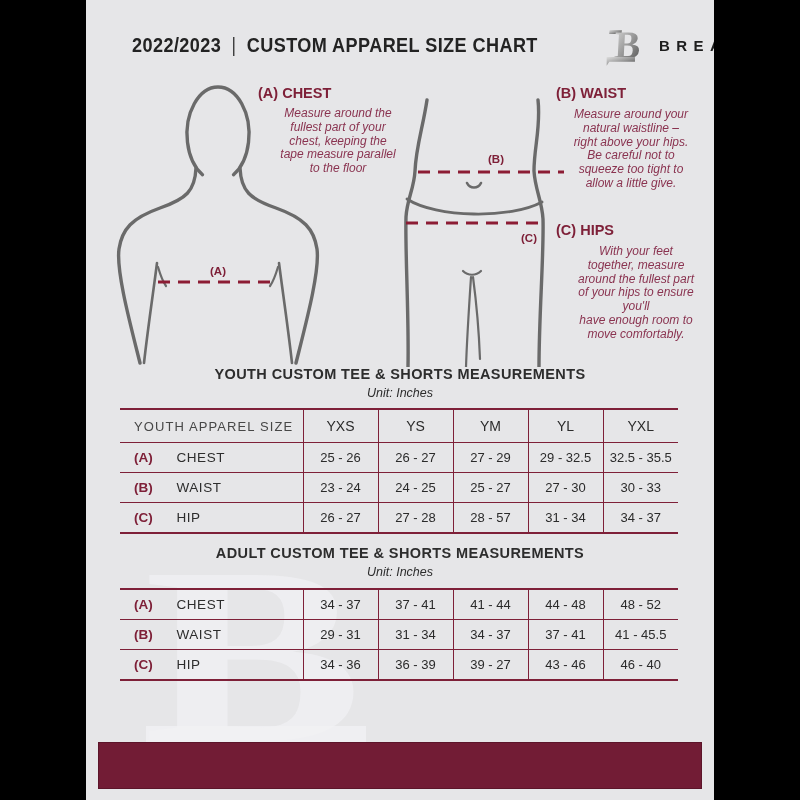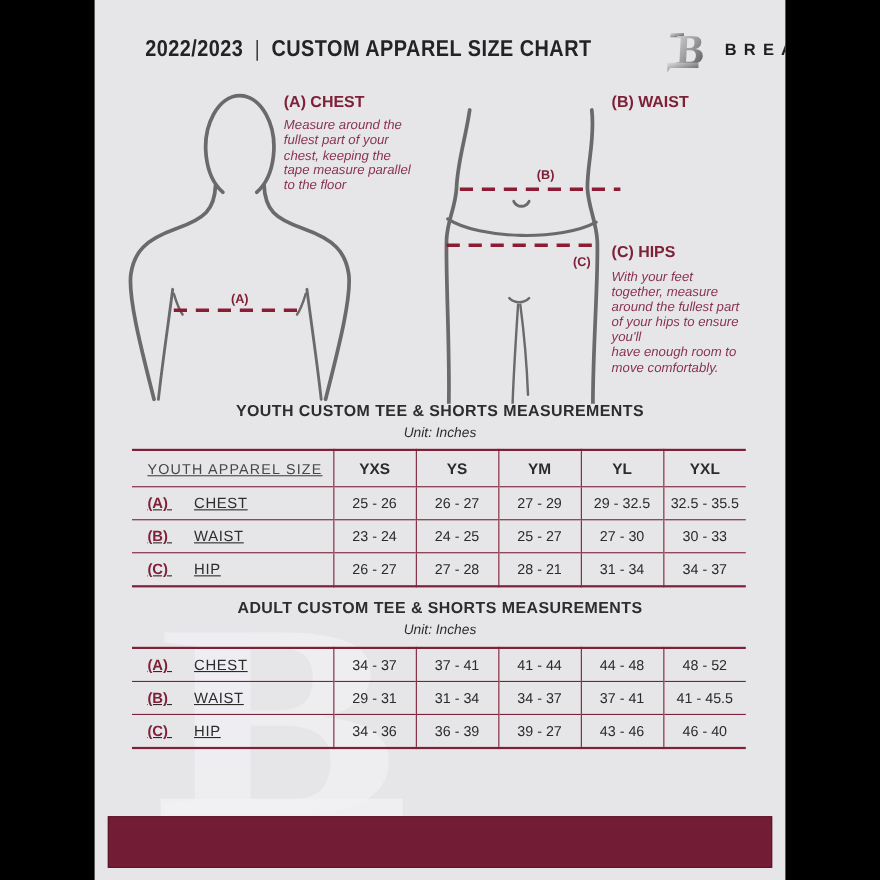--- a/index.html
+++ b/index.html
@@ -12,35 +12,35 @@
           display:flex;align-items:center;z-index:2;margin-left:16px;}
   .hdr-left{display:flex;align-items:center;gap:12px;
             transform:scaleX(0.86);transform-origin:left center;
             font-weight:bold;font-size:21px;color:#232323;letter-spacing:.5px;white-space:nowrap;}
   .hdr-sep{font-weight:400;color:#3a3a3a;font-size:20px;}
   .brand{margin-left:auto;display:flex;align-items:center;gap:9px;}
   .brand-name{font-weight:bold;font-size:15px;letter-spacing:6.5px;color:#1e1e1e;}
   
   .instr-h{position:absolute;font-weight:bold;font-size:14.5px;color:#7e2038;z-index:2;}
   .instr-p{position:absolute;font-style:italic;font-size:12px;line-height:13.8px;
-           color:#8a3350;white-space:pre-line;z-index:2;}
+           color:#8a3350;white-space:pre-line;z-index:2;text-align:center;}
   
   .tbl-title{position:absolute;left:0;width:628px;text-align:center;
              font-weight:bold;font-size:14.5px;letter-spacing:.4px;color:#2d2d2d;z-index:2;}
   .tbl-unit{position:absolute;left:0;width:628px;text-align:center;
             font-style:italic;font-size:12.5px;color:#2d2d2d;z-index:2;}
   table.size-table{position:absolute;left:34px;width:558px;border-collapse:collapse;
                    table-layout:fixed;z-index:2;
                    border-top:2.5px solid #7e2038;border-bottom:2.5px solid #7e2038;}
   table.size-table tr{border-bottom:1.5px solid #7e2038;}
   table.size-table tr:last-child{border-bottom:none;}
   table.size-table td{border-left:1.5px solid #7e2038;text-align:center;
                       font-size:13px;color:#2b2b2b;padding:0;}
-  table.size-table td:first-child{border-left:none;text-align:left;padding-left:14px;text-decoration:underline;}
-  table.size-table tr.hdr td{height:32px;font-weight:bold;font-size:14px;}
+  table.size-table td:first-child{border-left:none;text-align:left;padding-left:14px;}
+  table.size-table tr.hdr td{height:32px;font-weight:normal;font-size:14px;}
   table.size-table tr.hdr td:first-child{font-weight:400;font-size:13px;
                       letter-spacing:1.1px;color:#474747;}
   table.size-table tr.datarow td{height:29px;}
   .rowpfx{font-weight:bold;color:#7e2038;font-size:13.5px;}
   .rowlbl{color:#2d2d2d;font-size:13.5px;letter-spacing:.6px;margin-left:20px;}
   
   .footer-bar{position:absolute;left:12px;top:742px;width:604px;height:47px;
               background:#721c35;border:1px solid #5c152a;box-sizing:border-box;z-index:3;}
   
   .watermark{position:absolute;left:58px;top:540px;z-index:1;opacity:.8;pointer-events:none;}
@@ -113,20 +113,26 @@
   </svg>
 
   <div class="instr-h" style="left:172px;top:85px">(A) CHEST</div>
   <div class="instr-p" style="left:172px;top:107px;width:160px">Measure around the
 fullest part of your
 chest, keeping the
 tape measure parallel
 to the floor</div>
 
   <div class="instr-h" style="left:470px;top:85px">(B) WAIST</div>
+  <div class="instr-p" style="left:470px;top:108px;width:150px">Measure around your
+natural waistline –
+right above your hips.
+Be careful not to
+squeeze too tight to
+allow a little give.</div>
 
   <div class="instr-h" style="left:470px;top:222px">(C) HIPS</div>
   <div class="instr-p" style="left:470px;top:245px;width:160px">With your feet
 together, measure
 around the fullest part
 of your hips to ensure
 you'll
 have enough room to
 move comfortably.</div>
 
@@ -163,21 +169,21 @@
       <td>23 - 24</td>
       <td>24 - 25</td>
       <td>25 - 27</td>
       <td>27 - 30</td>
       <td>30 - 33</td>
     </tr>
     <tr class="datarow">
       <td><span class="rowpfx">(C)</span> <span class="rowlbl">HIP</span></td>
       <td>26 - 27</td>
       <td>27 - 28</td>
-      <td>28 - 21</td>
+      <td>28 - 57</td>
       <td>31 - 34</td>
       <td>34 - 37</td>
     </tr>
   </tbody>
     </table>
 
   <div class="tbl-title" style="top:545px">ADULT CUSTOM TEE &amp; SHORTS MEASUREMENTS</div>
   <div class="tbl-unit" style="top:565px">Unit: Inches</div>
   <table class="size-table" style="top:588px">
     <colgroup>

